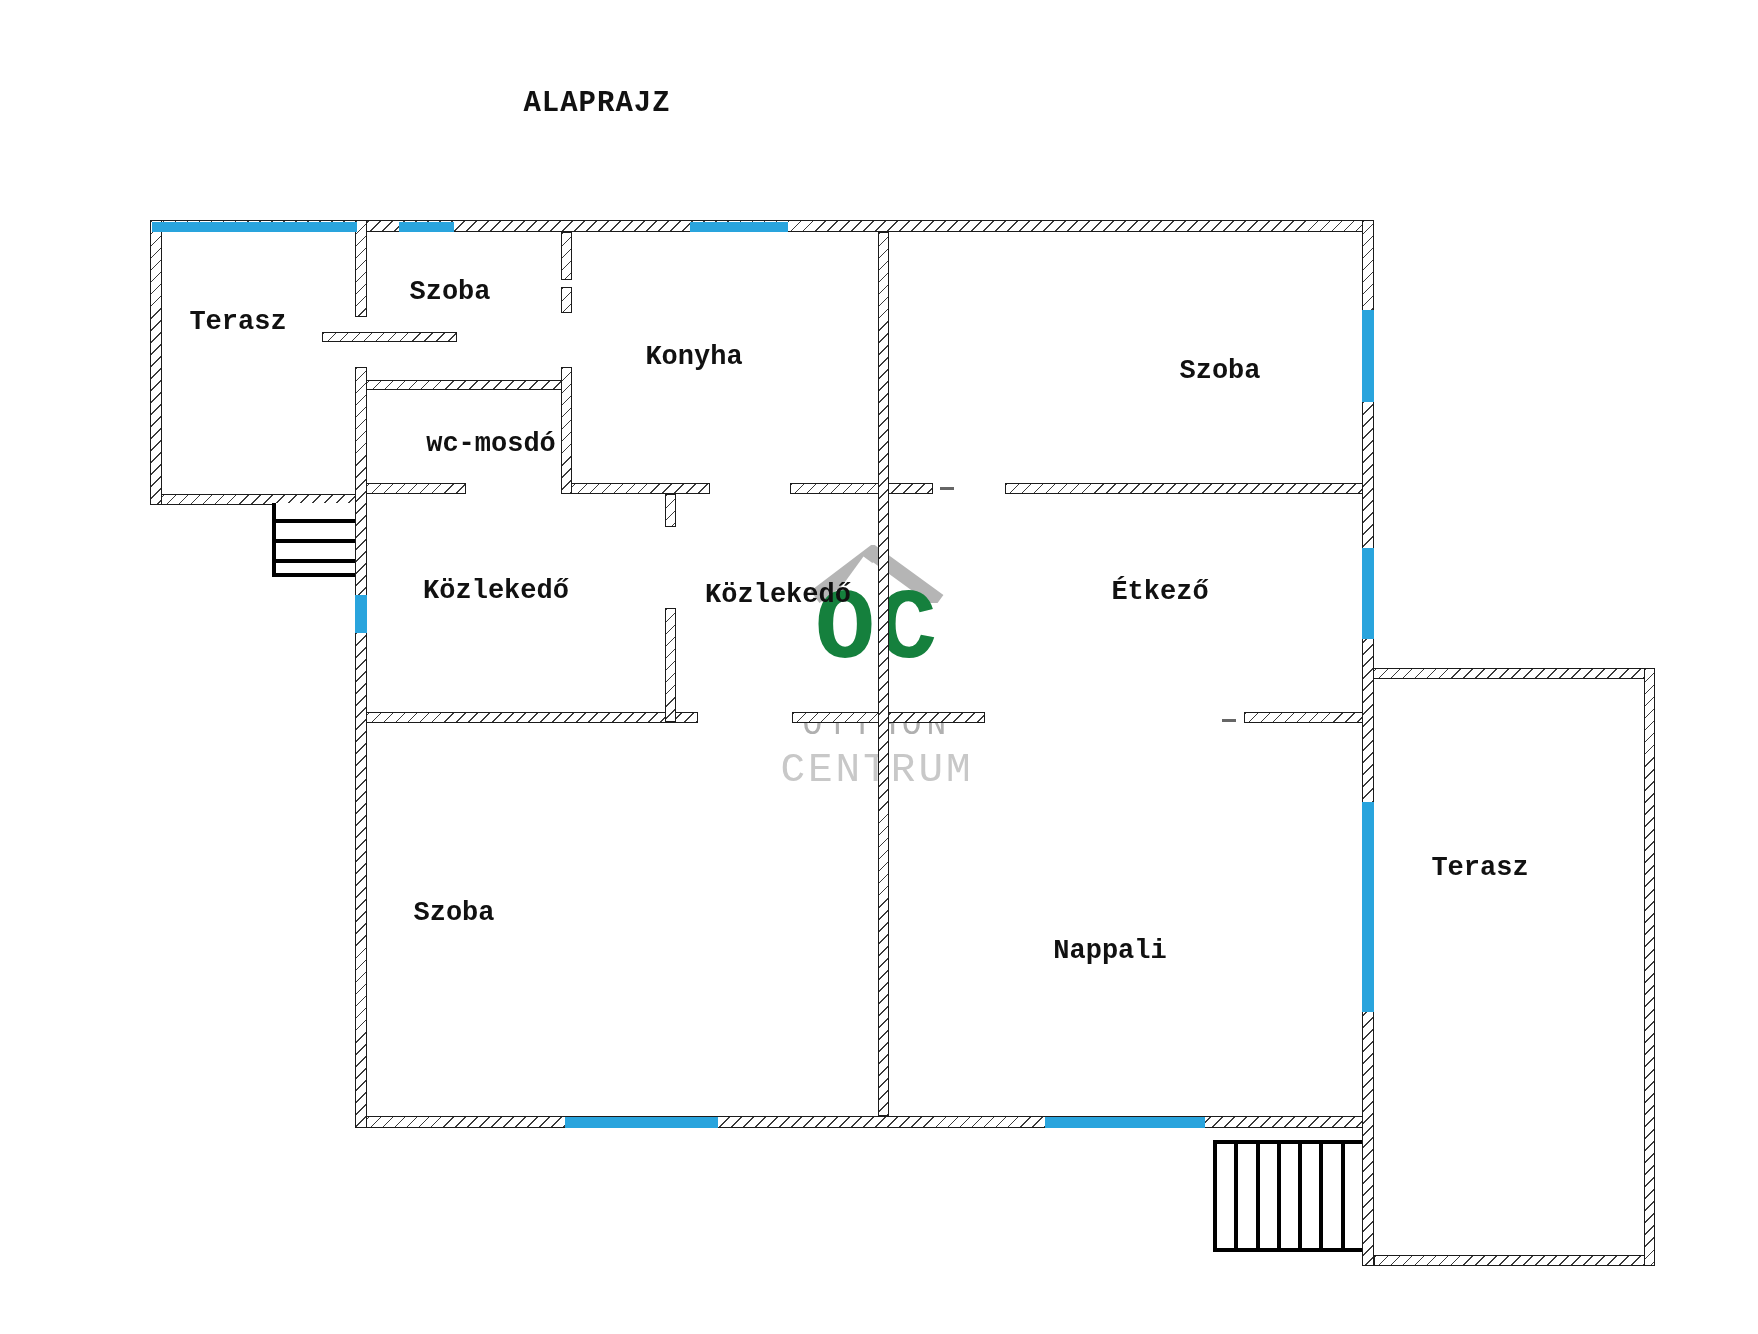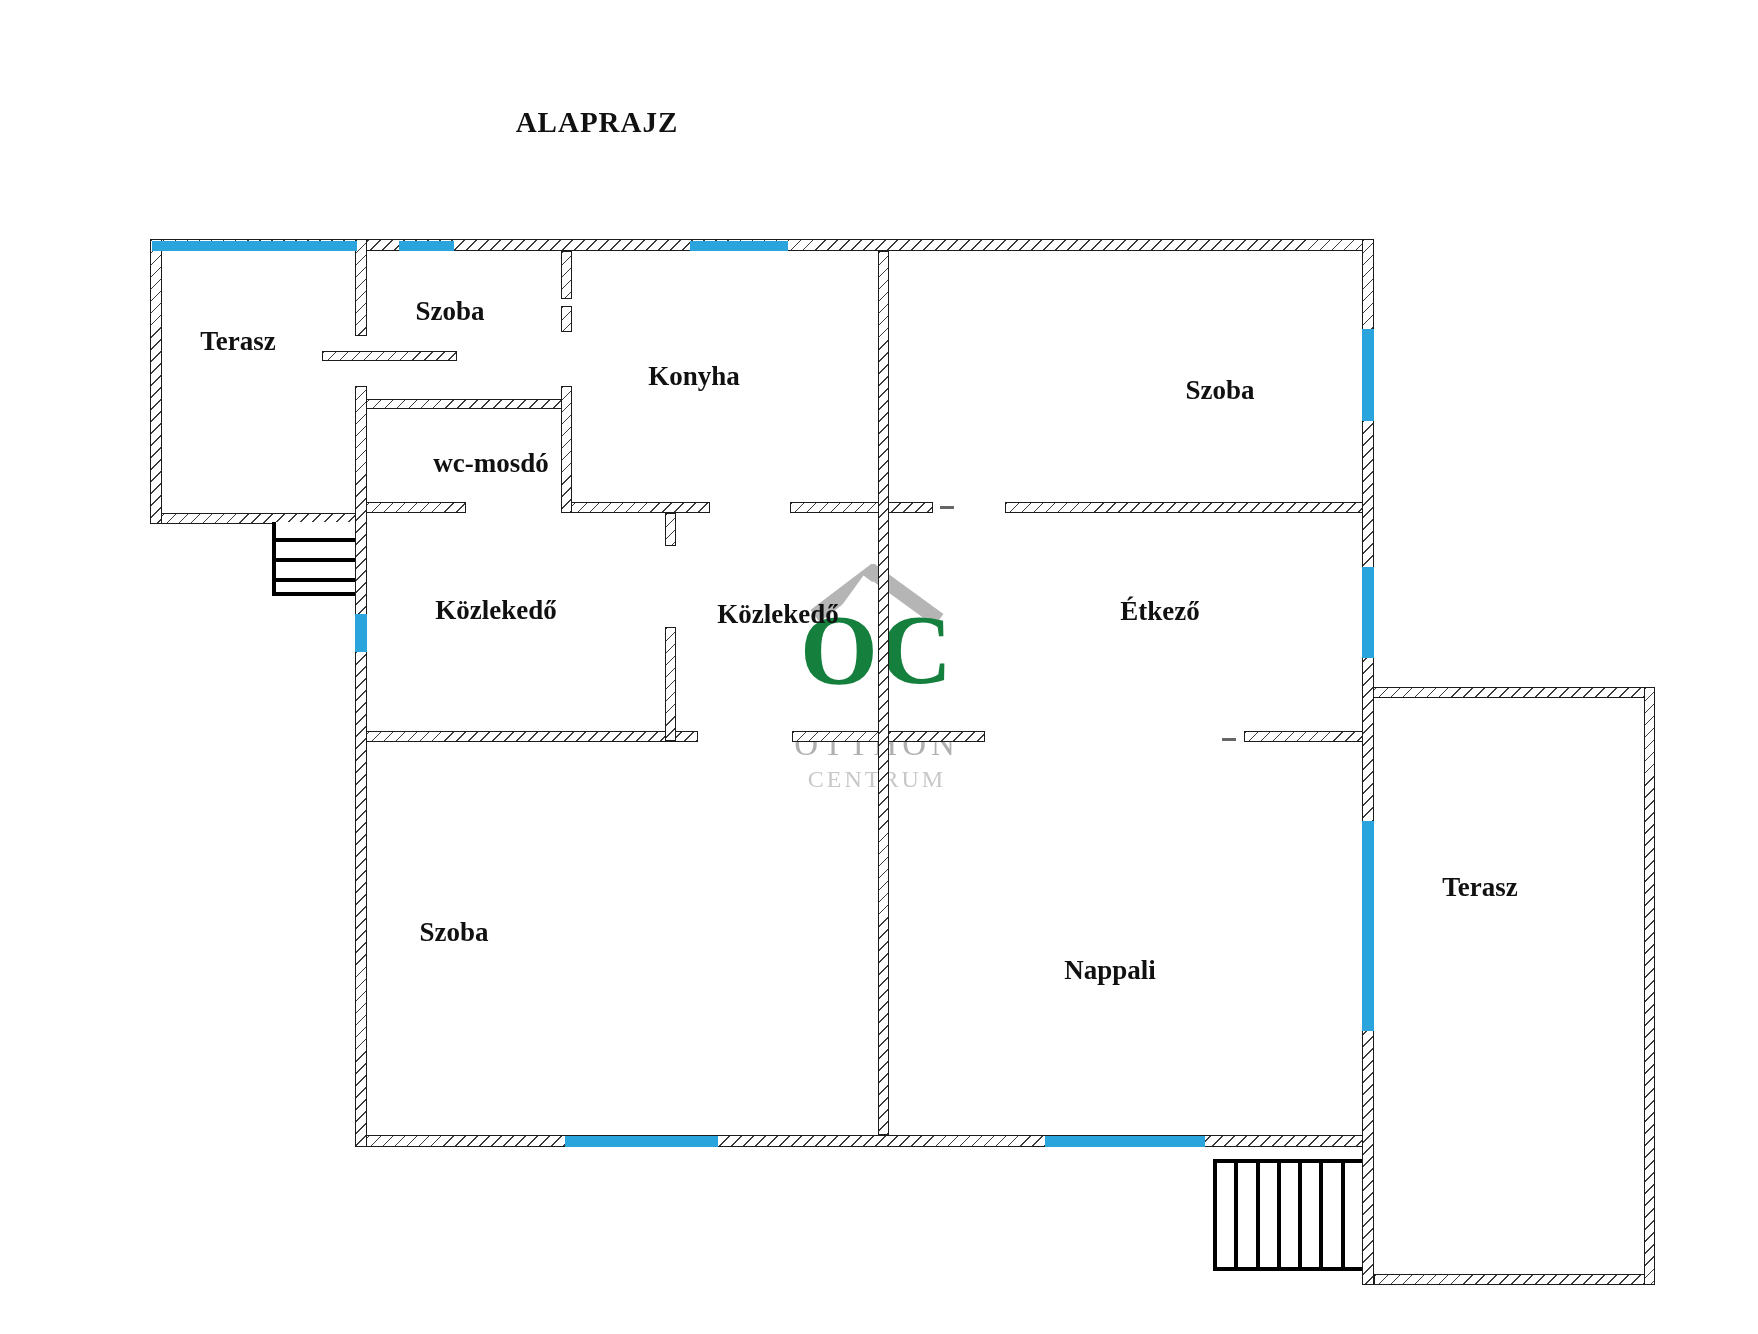--- a/index.html
+++ b/index.html
@@ -1,38 +1,38 @@
 <!DOCTYPE html>
 <html><head>
 <meta charset="utf-8">
 <style>
   html,body{margin:0;padding:0;background:#fff;}
   .canvas{position:relative;width:1758px;height:1314px;background:#fff;overflow:hidden;
-          font-family:Liberation Serif, serif;margin-top:19px;}
+          font-family:Liberation Mono, monospace;}
   .title{position:absolute;transform:translate(-50%,-50%);font-weight:bold;font-size:29px;
          letter-spacing:1px;color:#111;z-index:10;white-space:nowrap;}
   .room-label{position:absolute;transform:translate(-50%,-50%);font-weight:bold;font-size:27px;
          color:#111;z-index:10;white-space:nowrap;}
   .wall{position:absolute;box-sizing:border-box;border:1px solid #1c1c1c;z-index:5;
         background:repeating-linear-gradient(135deg,#3a3a3a 0px,#3a3a3a 1.3px,#ffffff 1.3px,#ffffff 8.5px);}
   .win{position:absolute;z-index:6;}
   .stairs{position:absolute;box-sizing:border-box;z-index:6;}
   .stairs-tl{border-left:4px solid #000;border-bottom:4px solid #000;
         background:repeating-linear-gradient(to bottom,#fff 0px,#fff 16px,#000 16px,#000 20px);}
   .stairs-br{border:4px solid #000;border-right:none;
         background:repeating-linear-gradient(90deg,#fff 0px,#fff 17.3px,#000 17.3px,#000 21.3px);}
   .dash{position:absolute;height:3px;width:14px;background:#666;z-index:5;}
   .watermark{position:absolute;left:877px;top:545px;width:0;height:0;z-index:1;}
   .wm-roof{position:absolute;left:-70px;top:0px;}
   .wm-oc{position:absolute;left:0;top:36px;transform:translateX(-50%);
          font-weight:bold;font-size:100px;line-height:1;color:#15803d;letter-spacing:2px;}
   .wm-l1{position:absolute;left:0;top:162px;transform:translateX(-50%);
          font-size:33px;color:#b0b0b0;letter-spacing:5px;white-space:nowrap;}
   .wm-l2{position:absolute;left:0;top:202px;transform:translateX(-50%);
-         font-size:24px;color:#c8c8c8;letter-spacing:3px;white-space:nowrap;}
+         font-size:41px;color:#c8c8c8;letter-spacing:3px;white-space:nowrap;}
 </style>
 </head>
 <body>
 
 <div class="canvas">
 
   <div class="title" style="left:597px;top:103px;">ALAPRAJZ</div>
 
   <div class="watermark">
     <svg class="wm-roof" width="140" height="58" viewBox="0 0 140 58">

